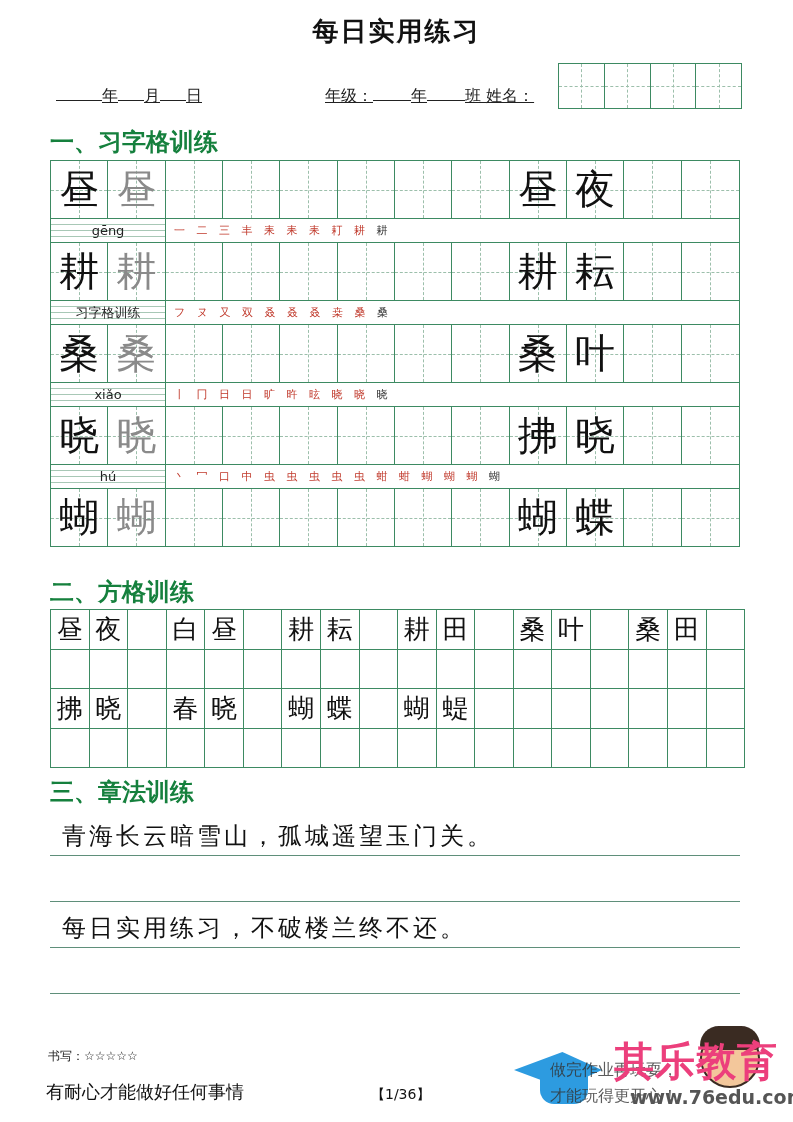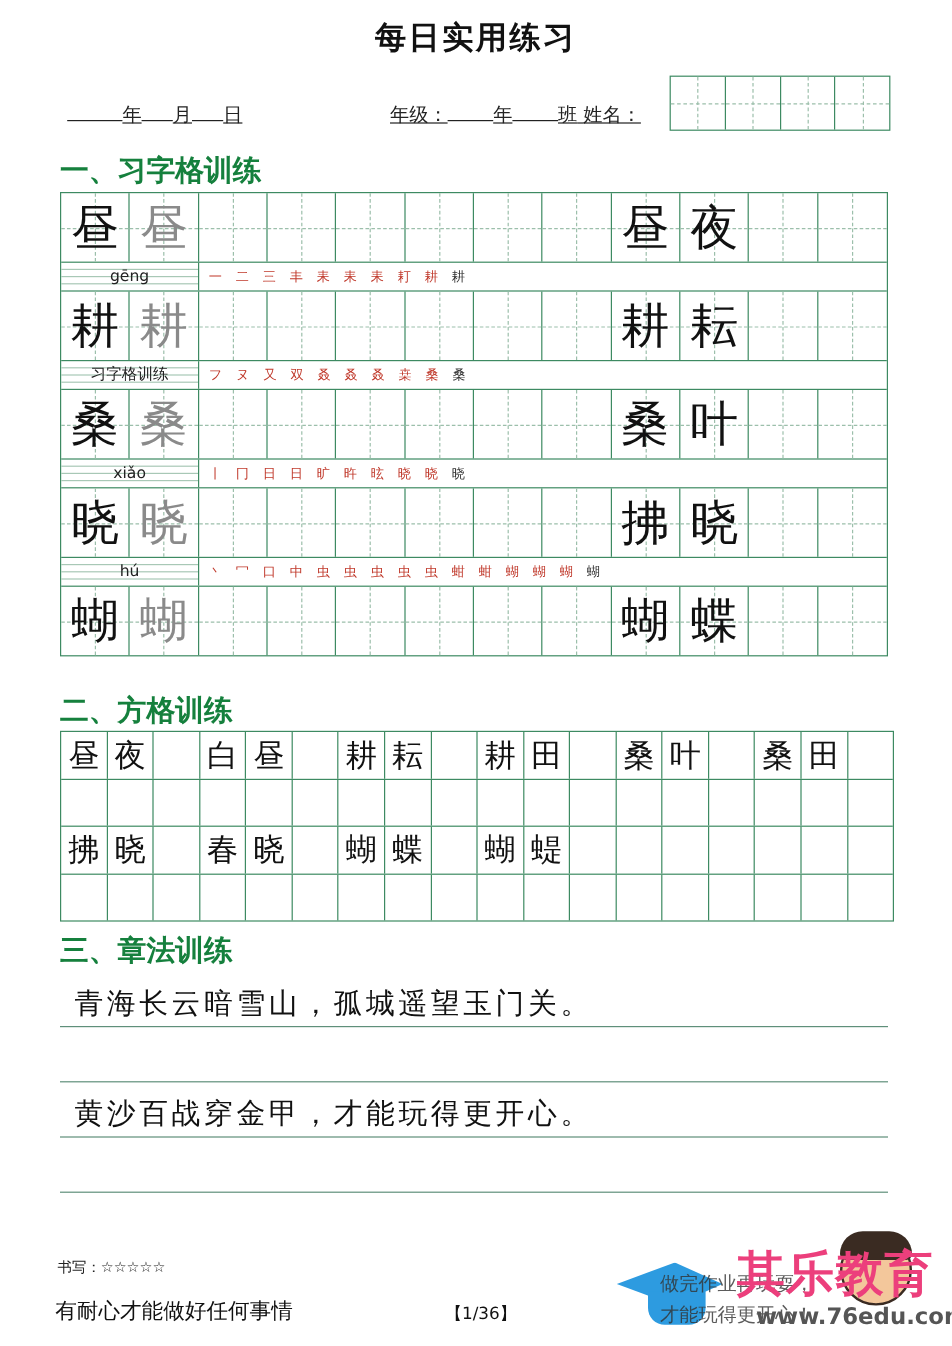--- a/index.html
+++ b/index.html
@@ -309,21 +309,21 @@
       <div class="fcell"></div>
       <div class="fcell"></div>
     </div>
   </div>
 
 <div class="abs sec" style="top:776px;">三、章法训练</div>
 
 <div class="abs verse" style="top:820px;">青海长云暗雪山，孤城遥望玉门关。</div>
 <div class="abs s3line" style="top:855px;"></div>
 <div class="abs s3line" style="top:901px;"></div>
-<div class="abs verse" style="top:912px;">黄沙百战穿金甲，才能玩得更开心。</div>
+<div class="abs verse" style="top:912px;">每日实用练习，不破楼兰终不还。</div>
 <div class="abs s3line" style="top:947px;"></div>
 <div class="abs s3line" style="top:993px;"></div>
 
 <div class="abs rating">
   <span>书写：</span><span>☆☆☆☆☆</span>
 </div>
 <div class="abs motto">有耐心才能做好任何事情</div>
 <div class="abs pageno">【1/36】</div>
 
 <div class="abs logo">

